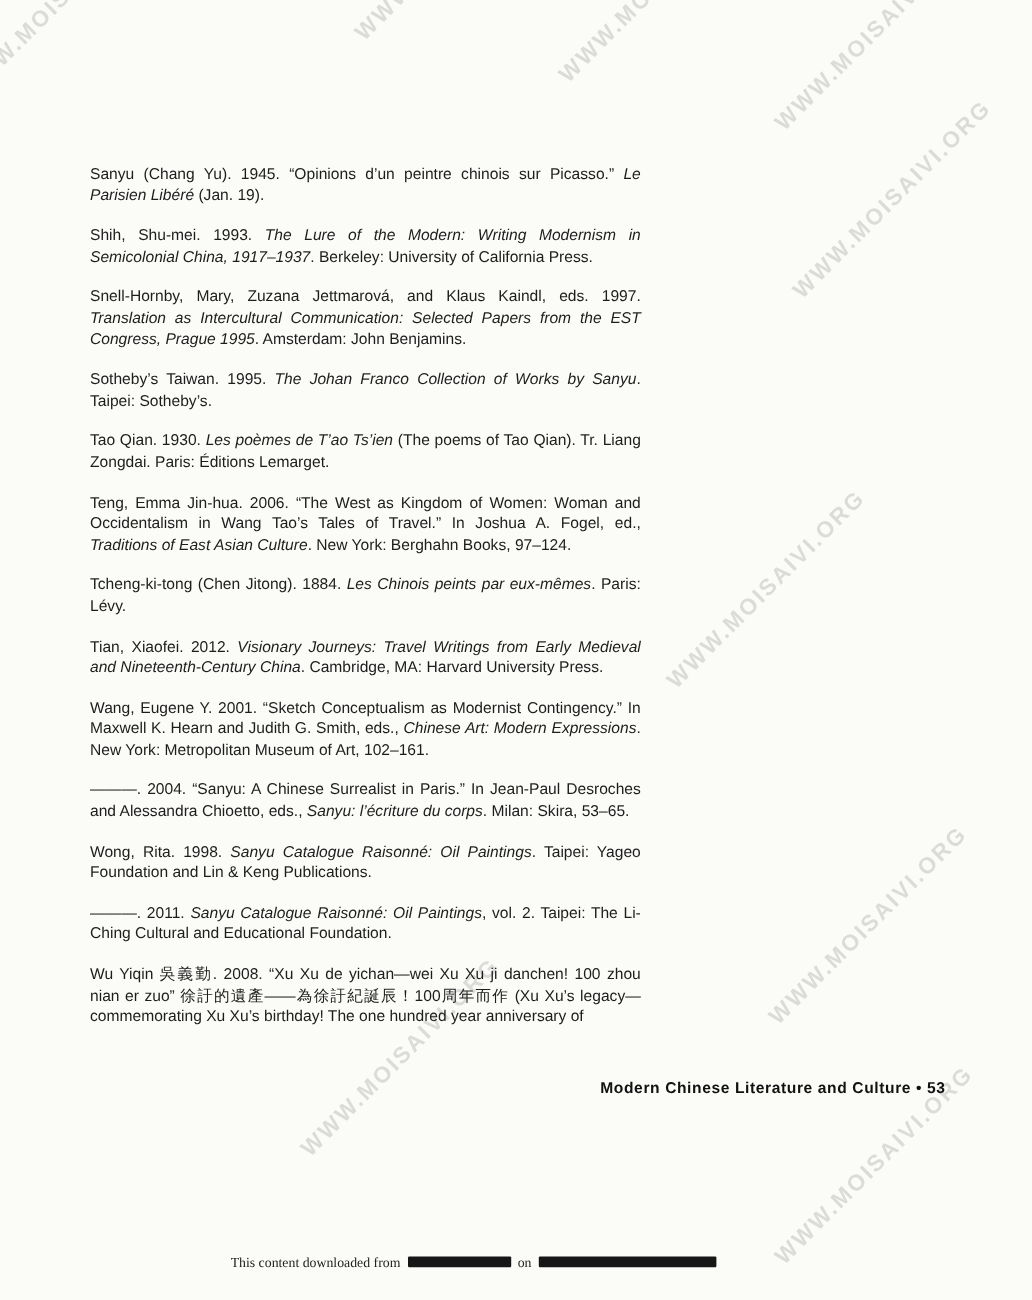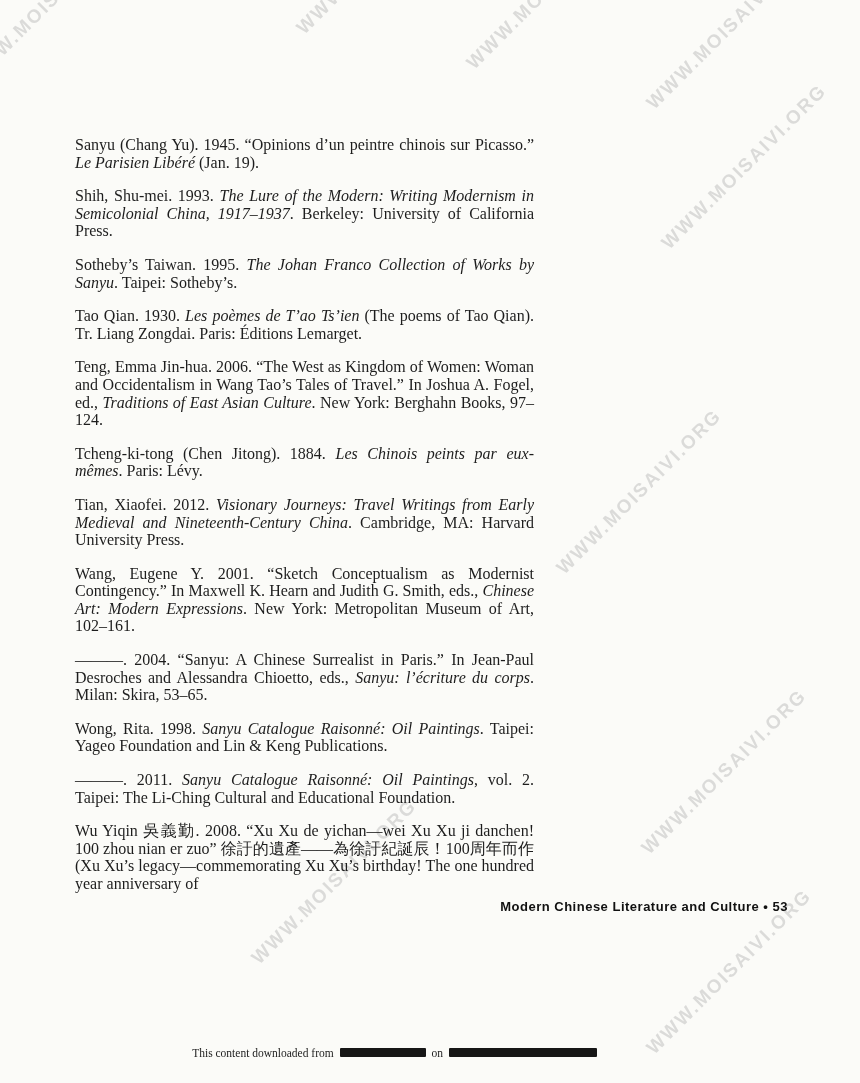--- a/index.html
+++ b/index.html
@@ -34,24 +34,23 @@
   .wm6 { left:560px; top:560px; }
   .wm7 { left:645px; top:840px; }
   .wm8 { left:255px; top:950px; }
   .wm9 { left:650px; top:1040px; }
 
   
   .refs {
     position:absolute;
     left:75px; top:136px;
     width:459px;
-    font-size:16px;
+    font-size:13px;
     line-height:17.6px;
     text-align:justify;
-    font-family:Liberation Serif, serif;
   }
   .ref { margin-bottom:16px; }
   .ref:last-child { margin-bottom:14px; }
   .it { font-style:italic; }
 
   
   .journal-footer {
     position:absolute;
     top:899px; left:0;
     width:788px;
@@ -95,20 +94,21 @@
   <div class="wm wm4">WWW.MOISAIVI.ORG</div>
   <div class="wm wm5">WWW.MOISAIVI.ORG</div>
   <div class="wm wm6">WWW.MOISAIVI.ORG</div>
   <div class="wm wm7">WWW.MOISAIVI.ORG</div>
   <div class="wm wm8">WWW.MOISAIVI.ORG</div>
   <div class="wm wm9">WWW.MOISAIVI.ORG</div>
 
   <div class="refs">
       <div class="ref"><span>Sanyu (Chang Yu). 1945. “Opinions d’un peintre chinois sur Picasso.” </span><span class="it">Le Parisien Libéré</span><span> (Jan. 19).</span></div>
       <div class="ref"><span>Shih, Shu-mei. 1993. </span><span class="it">The Lure of the Modern: Writing Modernism in Semicolonial China, 1917–1937</span><span>. Berkeley: University of California Press.</span></div>
+      <div class="ref"><span>Snell-Hornby, Mary, Zuzana Jettmarová, and Klaus Kaindl, eds. 1997. </span><span class="it">Translation as Intercultural Communication: Selected Papers from the EST Congress, Prague 1995</span><span>. Amsterdam: John Benjamins.</span></div>
       <div class="ref"><span>Sotheby’s Taiwan. 1995. </span><span class="it">The Johan Franco Collection of Works by Sanyu</span><span>. Taipei: Sotheby’s.</span></div>
       <div class="ref"><span>Tao Qian. 1930. </span><span class="it">Les poèmes de T’ao Ts’ien</span><span> (The poems of Tao Qian). Tr. Liang Zongdai. Paris: Éditions Lemarget.</span></div>
       <div class="ref"><span>Teng, Emma Jin-hua. 2006. “The West as Kingdom of Women: Woman and Occidentalism in Wang Tao’s Tales of Travel.” In Joshua A. Fogel, ed., </span><span class="it">Traditions of East Asian Culture</span><span>. New York: Berghahn Books, 97–124.</span></div>
       <div class="ref"><span>Tcheng-ki-tong (Chen Jitong). 1884. </span><span class="it">Les Chinois peints par eux-mêmes</span><span>. Paris: Lévy.</span></div>
       <div class="ref"><span>Tian, Xiaofei. 2012. </span><span class="it">Visionary Journeys: Travel Writings from Early Medieval and Nineteenth-Century China</span><span>. Cambridge, MA: Harvard University Press.</span></div>
       <div class="ref"><span>Wang, Eugene Y. 2001. “Sketch Conceptualism as Modernist Contingency.” In Maxwell K. Hearn and Judith G. Smith, eds., </span><span class="it">Chinese Art: Modern Expressions</span><span>. New York: Metropolitan Museum of Art, 102–161.</span></div>
       <div class="ref"><span>———. 2004. “Sanyu: A Chinese Surrealist in Paris.” In Jean-Paul Desroches and Alessandra Chioetto, eds., </span><span class="it">Sanyu: l’écriture du corps</span><span>. Milan: Skira, 53–65.</span></div>
       <div class="ref"><span>Wong, Rita. 1998. </span><span class="it">Sanyu Catalogue Raisonné: Oil Paintings</span><span>. Taipei: Yageo Foundation and Lin &amp; Keng Publications.</span></div>
       <div class="ref"><span>———. 2011. </span><span class="it">Sanyu Catalogue Raisonné: Oil Paintings</span><span>, vol. 2. Taipei: The Li-Ching Cultural and Educational Foundation.</span></div>
       <div class="ref"><span>Wu Yiqin 吳義勤. 2008. “Xu Xu de yichan—wei Xu Xu ji danchen! 100 zhou nian er zuo” 徐訏的遺產——為徐訏紀誕辰！100周年而作 (Xu Xu’s legacy—commemorating Xu Xu’s birthday! The one hundred year anniversary of</span></div>

